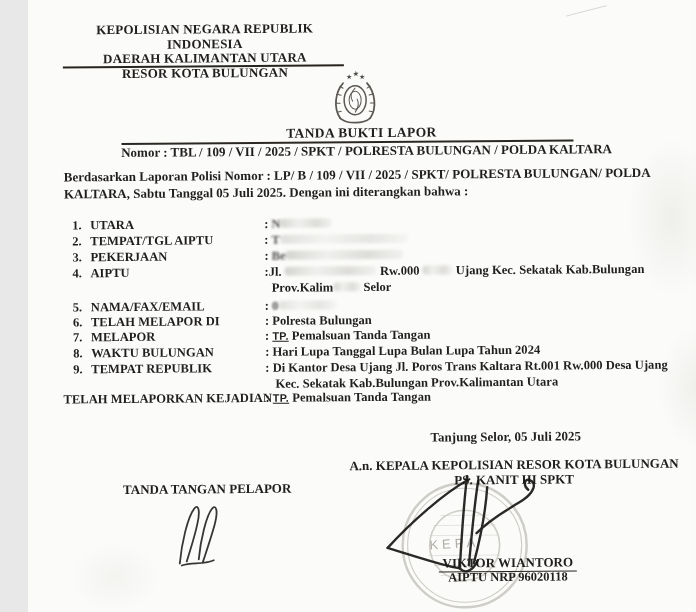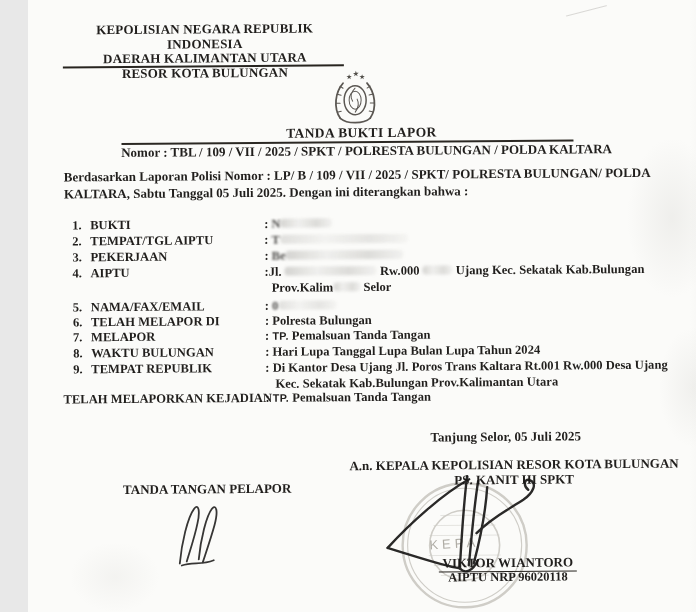--- a/index.html
+++ b/index.html
@@ -20,21 +20,21 @@
   
   .row{position:absolute;left:45px;width:640px;font-size:12.6px;font-weight:bold;line-height:15.5px;}
   .row .no{display:inline-block;width:18px;}
   .row .val{position:absolute;left:192px;top:0;width:440px;}
   .frow{position:absolute;left:35px;width:650px;font-size:12.6px;font-weight:bold;}
   .frow .val{position:absolute;left:202px;top:0;width:440px;}
   .smudge{display:inline-block;height:9px;border-radius:4px;vertical-align:baseline;
           background:linear-gradient(90deg,rgba(110,108,104,.28),rgba(140,138,132,.10) 35%,rgba(110,108,104,.22) 70%,rgba(140,138,132,.08));
           filter:blur(1.6px);}
   .frag{filter:blur(1.3px);opacity:.8;}
-  .tp{font-family:"Liberation Sans","DejaVu Sans",sans-serif;font-size:10.8px;font-weight:600;letter-spacing:.3px;}
+  .tp{font-family:"Liberation Sans","DejaVu Sans",sans-serif;font-size:10.8px;font-weight:600;letter-spacing:.3px;text-decoration:underline;}
   
   .place{left:357px;top:430px;width:240px;font-size:13px;font-weight:bold;}
   .an1{left:320px;top:458px;width:330px;font-size:13px;font-weight:bold;z-index:4;}
   .an2{left:320px;top:473px;width:330px;font-size:13px;font-weight:bold;z-index:4;}
   .offname{left:378px;top:556px;width:200px;font-size:13px;font-weight:bold;z-index:4;}
   .offname .u{border-bottom:1.4px solid #26231f;padding:0 4px 1px;}
   .offrank{left:378px;top:571px;width:200px;font-size:12.5px;font-weight:bold;z-index:4;}
   .reporter{left:78px;top:480px;width:200px;font-size:13px;font-weight:bold;}
   .stampwrap{left:366px;top:476px;z-index:1;}
   .sigwrap{left:350px;top:472px;z-index:5;}
@@ -79,21 +79,21 @@
   <div class="abs ttl ctr">TANDA BUKTI LAPOR</div>
   <div class="abs ttl-rule"></div>
   <div class="abs nomor ctr">Nomor : TBL / 109 / VII / 2025 / SPKT / POLRESTA BULUNGAN / POLDA KALTARA</div>
 
   <div class="abs intro">
     <div>Berdasarkan Laporan Polisi Nomor : LP/ B / 109 / VII / 2025 / SPKT/ POLRESTA BULUNGAN/ POLDA</div>
     <div>KALTARA, Sabtu Tanggal 05 Juli 2025. Dengan ini diterangkan bahwa :</div>
   </div>
 
   <div class="row" style="top:216px">
-    <span class="no">1.</span><span>BUKTI</span>
+    <span class="no">1.</span><span>UTARA</span>
     <span class="val"><span>:</span> <span class="frag">N</span><span class="smudge" style="width:52px"></span></span>
   </div>
   <div class="row" style="top:232px">
     <span class="no">2.</span><span>TEMPAT/TGL AIPTU</span>
     <span class="val"><span>:</span> <span class="frag">T</span><span class="smudge" style="width:128px;opacity:.7"></span></span>
   </div>
   <div class="row" style="top:248px">
     <span class="no">3.</span><span>PEKERJAAN</span>
     <span class="val"><span>:</span> <span class="frag">Be</span><span class="smudge" style="width:118px"></span></span>
   </div>

